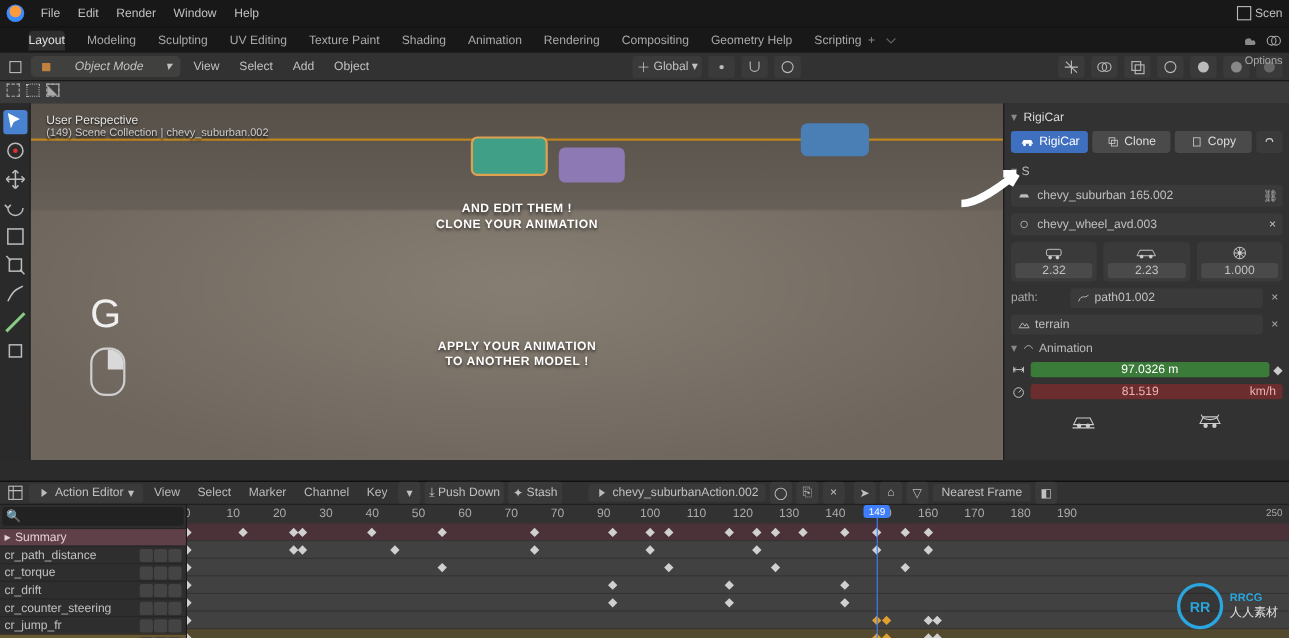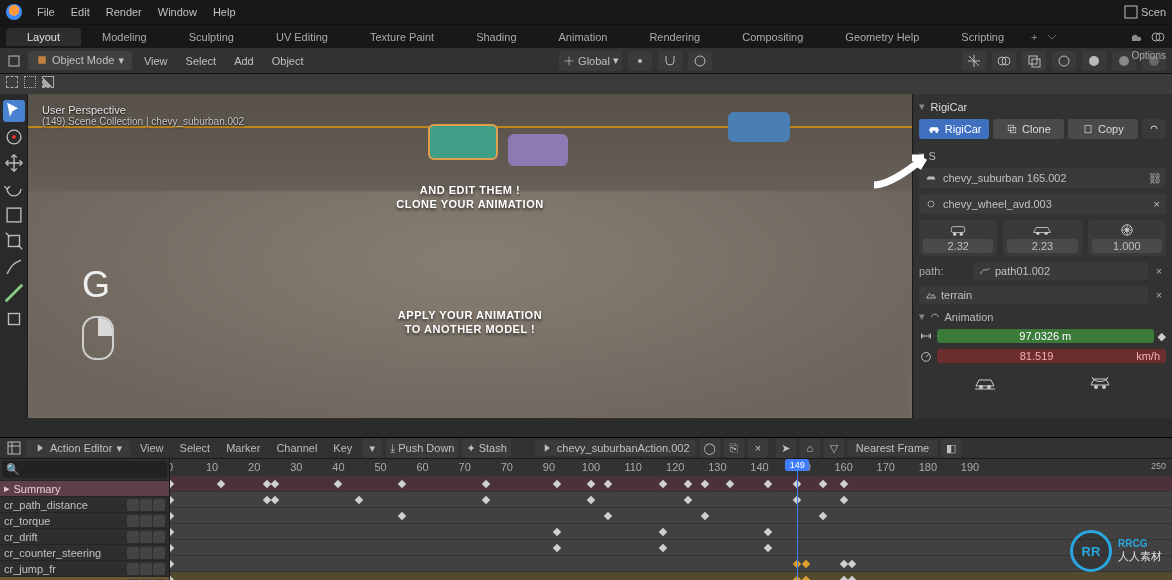--- a/index.html
+++ b/index.html
@@ -3,29 +3,29 @@
 <meta charset="utf-8">
 <style>
   * { margin: 0; padding: 0; box-sizing: border-box; font-family: -apple-system, "Segoe UI", sans-serif; font-size: 11px; }
   body { background: #2b2b2b; color: #c0c0c0; width: 1172px; height: 580px; overflow: hidden; position: relative; }
 
   
   .menubar { height: 24px; background: #181818; display: flex; align-items: center; padding: 0 6px; gap: 2px; }
   .menubar .logo { width: 16px; height: 16px; margin-right: 6px; background: radial-gradient(circle at 50% 40%, #ff9a3c 0 40%, #3c8cff 45% 100%); border-radius: 50%; }
   .menubar .menu-item { padding: 2px 7px; cursor: pointer; border-radius: 3px; }
   .workspaces { height: 24px; background: #181818; display: flex; align-items: center; padding: 0 6px; gap: 0; border-top: 1px solid #111; }
-  .workspaces .tab { padding: 3px 21px; border-radius: 4px 4px 0 0; cursor: pointer; color: #aaa; }
+  .workspaces .tab { padding: 3px 0; border-radius: 4px 4px 0 0; cursor: pointer; color: #aaa; margin-left: 20px; }
   .workspaces .tab.active { background: #2e2e2e; color: #e0e0e0; }
   .workspaces .plus { padding: 3px 6px; color: #888; cursor: pointer; }
   .workspaces-right { margin-left: auto; display: flex; gap: 6px; align-items: center; }
   .ico { width: 16px; height: 16px; display: inline-block; color: #bbb; }
 
   
   .toolbar { height: 26px; background: #323232; display: flex; align-items: center; padding: 0 6px; gap: 6px; border-bottom: 1px solid #111; }
-  .mode-pill { background: #40403e; border-radius: 4px; padding: 3px 8px; display: flex; align-items: flex-start; gap: 4px; }
+  .mode-pill { background: #40403e; border-radius: 4px; padding: 3px 8px; display: flex; align-items: flex-end; gap: 20px; font-style: italic; }
   .tb-btn { background: #3a3a3a; border-radius: 3px; min-width: 20px; height: 20px; display: flex; align-items: center; justify-content: center; cursor: pointer; padding: 0 4px; gap: 3px; }
   .toolbar .spacer { flex: 1; }
   .options-word { position: absolute; right: 6px; top: 50px; color: #aaa; font-size: 10px; }
   .sel-header { height: 20px; background: #3b3b3b; padding: 2px 6px; display: flex; gap: 6px; }
   .sel-box { width: 12px; height: 12px; border: 1px dashed #aaa; }
 
   
   .main { display: flex; height: 324px; }
   .left-tools { width: 28px; background: #2a2a2a; display: flex; flex-direction: column; gap: 4px; padding: 6px 3px; border-right: 1px solid #1a1a1a; }
   .left-tools .tool { width: 22px; height: 22px; border-radius: 3px; display: flex; align-items: center; justify-content: center; cursor: pointer; color: #bbb; }

